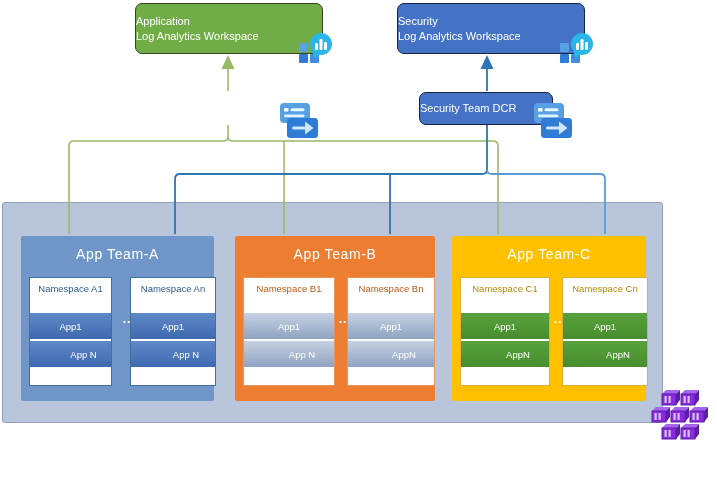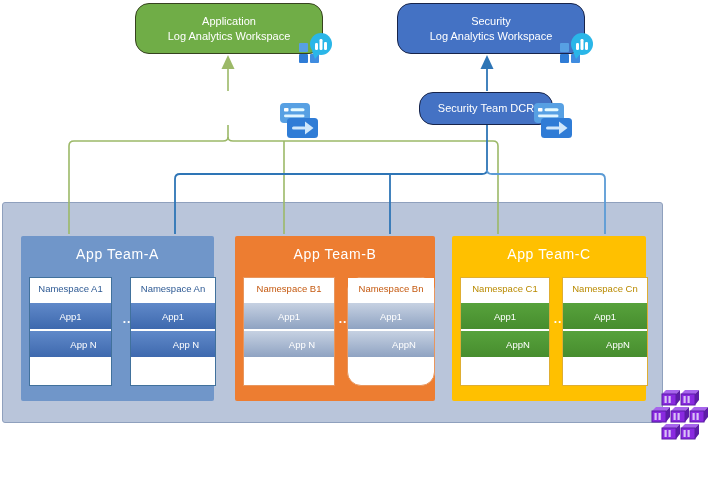--- a/index.html
+++ b/index.html
@@ -2,22 +2,22 @@
 <html style="--green-fill: #70AD47; --green-border: #36421f; --blue-fill: #4472C4; --blue-border: #17244a; --green-line: #9cb968; --blue-line: #2e75b6; --blue-line-light: #5b9bd5; --cluster-fill: #b9c5da; --cluster-border: #8fa0bd; --cluster-label: #ffffff; --team-a-fill: #7096c9; --team-b-fill: #ED7D31; --team-c-fill: #FFC000; --card-border-a: #41719c; --card-border-b: #e8965e; --card-border-c: #dfae32; --ns-a-text: #2e5a94; --ns-b-text: #c55a11; --ns-c-text: #b98a00; --appbar-a-top: #6089c9; --appbar-a-bot: #3e69ae; --appbar-b-top: #c6d1e2; --appbar-b-bot: #8fa3c2; --appbar-c-top: #57a23c; --appbar-c-bot: #478d2e; --icon-cyan: #2ab6e8; --icon-blue: #2f7cd6; --icon-blue-mid: #3f8ce0; --icon-blue-light: #57a0e3; --icon-purple: #8929e0; --icon-purple-dark: #5c1da6; --icon-purple-light: #a765ec; --icon-slit: #d9c2f5;"><head>
 <meta charset="utf-8">
 <style>
   html,body{margin:0;padding:0;background:#fff;}
   .canvas{
     position:relative;width:717px;height:478px;overflow:hidden;
     font-family:"Liberation Sans",sans-serif;background:#fff;
   }
   
   .node{
-    position:absolute;border-radius:14px;color:#fff;text-align:center;
-    display:flex;flex-direction:column;align-items:center;justify-content:center;
+    position:absolute;border-radius:7px;color:#fff;text-align:center;
+    display:flex;flex-direction:column;align-items:flex-start;justify-content:center;
     box-sizing:border-box;line-height:1.35;
   }
   .node.green{background:var(--green-fill);border:1.6px solid var(--green-border);}
   .node.blue{background:var(--blue-fill);border:1.6px solid var(--blue-border);}
   .ws{width:188px;height:51px;font-size:11px;}
   .dcr{width:134px;height:33px;font-size:11px;}
   
   .connectors{position:absolute;left:0;top:0;pointer-events:none;}
   .s-green{stroke:var(--green-line);stroke-width:1.6;fill:none;}
   .s-blue{stroke:var(--blue-line);stroke-width:1.8;fill:none;}
@@ -50,21 +50,21 @@
   .team-b .ns-card{border-color:var(--card-border-b);}
   .team-c .ns-card{border-color:var(--card-border-c);}
   .ns-header{
     height:21px;flex:0 0 21px;display:flex;align-items:center;justify-content:center;
     font-size:9.5px;background:#fff;white-space:nowrap;
   }
   .team-a .ns-header{color:var(--ns-a-text);}
   .team-b .ns-header{color:var(--ns-b-text);}
   .team-c .ns-header{color:var(--ns-c-text);}
   .app-bar{
-    height:26px;flex:0 0 26px;margin-top:4px;display:flex;align-items:center;
+    height:26px;flex:0 0 26px;margin-top:14px;display:flex;align-items:center;
     justify-content:center;color:#fff;font-size:9.5px;
   }
   .app-bar.second{margin-top:2px;padding-left:26px;}
   .team-a .app-bar{background:linear-gradient(180deg,var(--appbar-a-top),var(--appbar-a-bot));}
   .team-b .app-bar{background:linear-gradient(180deg,var(--appbar-b-top),var(--appbar-b-bot));}
   .team-c .app-bar{background:linear-gradient(180deg,var(--appbar-c-top),var(--appbar-c-bot));}
   .dots{
     position:absolute;top:76px;width:16px;text-align:center;color:#fff;
     font-weight:bold;font-size:12px;letter-spacing:1px;
   }
@@ -108,21 +108,21 @@
     </div>
 
     <div class="team team-b" style="left:232px;width:200px;">
       <div class="team-title">App Team-B</div>
       <div class="ns-card" style="left:8px;width:92px;">
         <div class="ns-header">Namespace B1</div>
         <div class="app-bar">App1</div>
         <div class="app-bar second">App N</div>
       </div>
       <div class="dots" style="left:100px;">..</div>
-      <div class="ns-card" style="left:112px;width:88px;border-radius:14px;">
+      <div class="ns-card" style="left:112px;width:88px;">
         <div class="ns-header">Namespace Bn</div>
         <div class="app-bar">App1</div>
         <div class="app-bar second">AppN</div>
       </div>
     </div>
 
     <div class="team team-c" style="left:449px;width:194px;">
       <div class="team-title">App Team-C</div>
       <div class="ns-card" style="left:8px;width:90px;">
         <div class="ns-header">Namespace C1</div>

